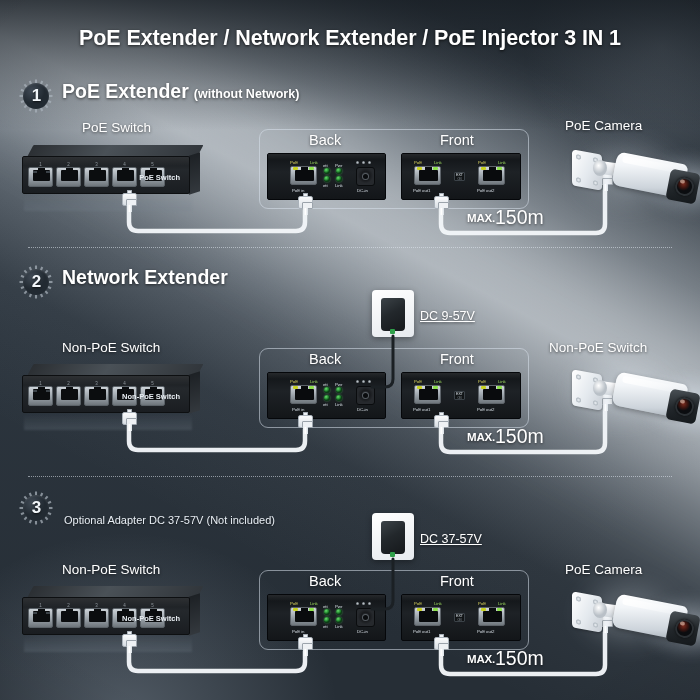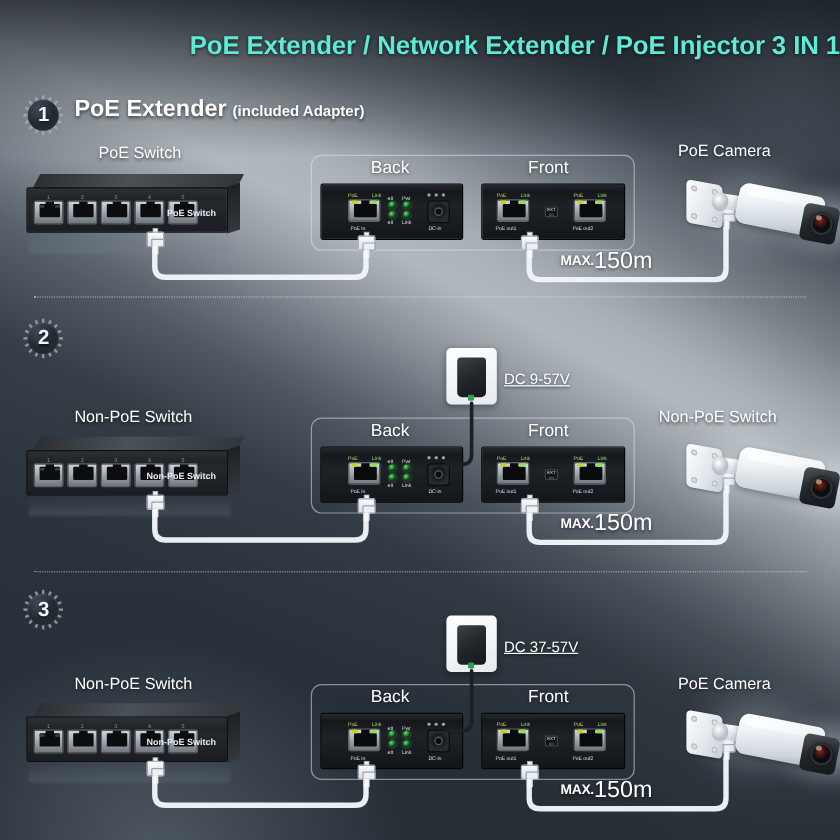--- a/index.html
+++ b/index.html
@@ -55,22 +55,22 @@
     position:absolute; inset:0;
     background:radial-gradient(120% 110% at 50% 45%, rgba(0,0,0,0) 55%, rgba(0,0,0,0.30) 100%);
   }
 
   
   #stage { position:absolute; inset:0; z-index:2; }
 
   
   .title {
     position:absolute; left:0; right:0; top:26px;
-    text-align:right;
-    color:#5eead4;
+    text-align:center;
+    color:#ffffff;
     font-size:21.5px;
     font-weight:bold;
     letter-spacing:-0.1px;
     text-shadow:0 1px 3px rgba(0,0,0,0.7);
   }
 
   
   .divider {
     position:absolute; left:28px; right:28px; height:0;
     border-top:1px dotted rgba(226,234,242,0.55);
@@ -403,21 +403,21 @@
           <line x1="1.5" y1="18" x2="5.5" y2="18"></line>
           <line x1="3" y1="11.7" x2="6.7" y2="13.4"></line>
           <line x1="6.4" y1="6.4" x2="9.1" y2="9.4"></line>
           <line x1="11.7" y1="3" x2="13.4" y2="6.7"></line>
         </g>
       </svg>
       <div class="disc"></div>
       <div class="num">1</div>
     </div>
     <div class="sec-title">
-      <span>PoE Extender</span><span class="sec-paren">(included Adapter)</span>
+      <span>PoE Extender</span><span class="sec-paren">(without Network)</span>
     </div>
   </div>
 
   <div class="dev-label" style="left:82px; top:120px">PoE Switch</div>
   <div class="switch" style="left:22px; top:145px">
     <div class="sw-top"></div>
     <div class="sw-side"></div>
     <div class="sw-face">
       <div class="ports">
         <div class="port">
@@ -571,20 +571,23 @@
             <line x1="3" y1="24.3" x2="6.7" y2="22.6"></line>
           <line x1="1.5" y1="18" x2="5.5" y2="18"></line>
             <line x1="3" y1="11.7" x2="6.7" y2="13.4"></line>
           <line x1="6.4" y1="6.4" x2="9.1" y2="9.4"></line>
             <line x1="11.7" y1="3" x2="13.4" y2="6.7"></line>
         </g>
       </svg>
       <div class="disc"></div>
       <div class="num">2</div>
     </div>
+    <div class="sec-title">
+      <span>Network Extender</span>
+    </div>
   </div>
 
   <div class="dev-label" style="left:62px; top:340px">Non-PoE Switch</div>
   <div class="switch" style="left:22px; top:364px">
     <div class="sw-top"></div>
     <div class="sw-side"></div>
     <div class="sw-face">
       <div class="ports">
         <div class="port">
             <span class="port-num">1</span>
@@ -742,20 +745,21 @@
             <line x1="3" y1="24.3" x2="6.7" y2="22.6"></line>
           <line x1="1.5" y1="18" x2="5.5" y2="18"></line>
             <line x1="3" y1="11.7" x2="6.7" y2="13.4"></line>
           <line x1="6.4" y1="6.4" x2="9.1" y2="9.4"></line>
             <line x1="11.7" y1="3" x2="13.4" y2="6.7"></line>
         </g>
       </svg>
       <div class="disc"></div>
       <div class="num">3</div>
     </div>
+    <div class="sec-sub">Optional Adapter DC 37-57V (Not included)</div>
   </div>
 
   <div class="dev-label" style="left:62px; top:562px">Non-PoE Switch</div>
   <div class="switch" style="left:22px; top:586px">
     <div class="sw-top"></div>
     <div class="sw-side"></div>
     <div class="sw-face">
       <div class="ports">
         <div class="port">
             <span class="port-num">1</span>

